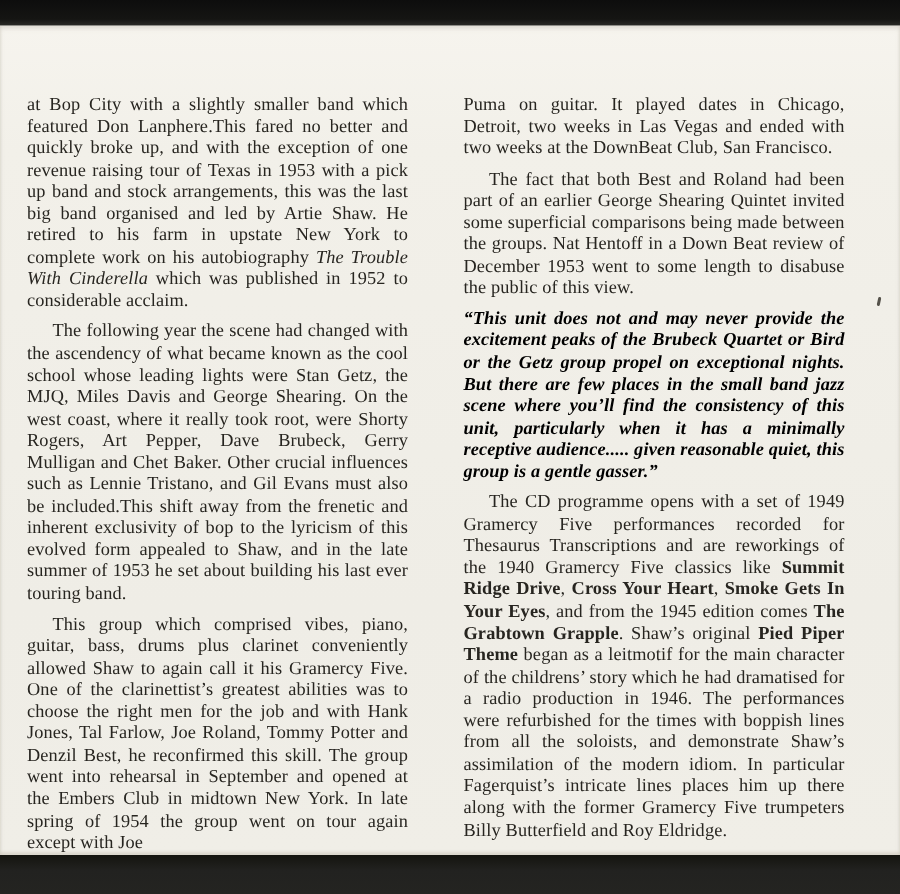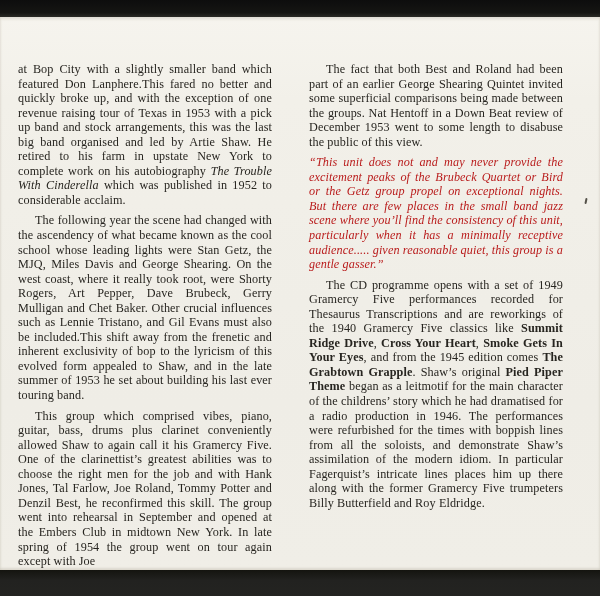--- a/index.html
+++ b/index.html
@@ -37,22 +37,22 @@
     font-size: 12.2px;
     line-height: 14.55px;
     text-align: justify;
     letter-spacing: 0.1px;
   }
   .col p { margin: 0; }
   .col p + p { margin-top: 6px; }
   .col p.indent { text-indent: 17px; }
   .col p.quote {
     font-style: italic;
-    font-weight: normal;
-    color: #b91c1c;
+    font-weight: bold;
+    color: #000000;
   }
   .col span.italic { font-style: italic; }
   .col span.bold { font-weight: bold; }
   .speck {
     position: absolute;
     right: 13px; top: 198px;
     width: 2px; height: 6px;
     background: #55524a;
     border-radius: 1px;
     transform: rotate(12deg);
@@ -66,18 +66,19 @@
   <div class="band-top"></div>
   <div class="band-bottom"></div>
   <div class="speck"></div>
   <div class="content">
     <div class="col">
         <p><span>at Bop City with a slightly smaller band which featured Don Lanphere.This fared no better and quickly broke up, and with the exception of one revenue raising tour of Texas in 1953 with a pick up band and stock arrangements, this was the last big band organised and led by Artie Shaw. He retired to his farm in upstate New York to complete work on his autobiography </span><span class="italic">The Trouble With Cinderella</span><span> which was published in 1952 to considerable acclaim.</span></p>
         <p class="indent"><span>The following year the scene had changed with the ascendency of what became known as the cool school whose leading lights were Stan Getz, the MJQ, Miles Davis and George Shearing. On the west coast, where it really took root, were Shorty Rogers, Art Pepper, Dave Brubeck, Gerry Mulligan and Chet Baker. Other crucial influences such as Lennie Tristano, and Gil Evans must also be included.This shift away from the frenetic and inherent exclusivity of bop to the lyricism of this evolved form appealed to Shaw, and in the late summer of 1953 he set about building his last ever touring band.</span></p>
         <p class="indent"><span>This group which comprised vibes, piano, guitar, bass, drums plus clarinet conveniently allowed Shaw to again call it his Gramercy Five. One of the clarinettist’s greatest abilities was to choose the right men for the job and with Hank Jones, Tal Farlow, Joe Roland, Tommy Potter and Denzil Best, he reconfirmed this skill. The group went into rehearsal in September and opened at the Embers Club in midtown New York. In late spring of 1954 the  group went on tour again except with Joe</span></p>
       </div>
     <div class="col">
+        <p><span>Puma on guitar. It played dates in Chicago, Detroit, two weeks in Las Vegas and ended with two weeks at the DownBeat Club, San Francisco.</span></p>
         <p class="indent"><span>The fact that both Best and Roland had been part of an earlier George Shearing Quintet invited some superficial comparisons being made between the groups. Nat Hentoff in a Down Beat review of December 1953 went to some length to disabuse the public of this view.</span></p>
         <p class="quote"><span>“This unit does not and may never provide the excitement peaks of the Brubeck Quartet or Bird or the Getz group propel on exceptional nights. But there are few places in the small band jazz scene where you’ll find the consistency of this unit, particularly when it has a minimally receptive audience..... given reasonable quiet, this group is a gentle gasser.”</span></p>
         <p class="indent"><span>The CD programme opens with a set of 1949 Gramercy Five performances recorded for Thesaurus Transcriptions and are reworkings of the 1940 Gramercy Five classics like </span><span class="bold">Summit Ridge Drive</span><span>, </span><span class="bold">Cross Your Heart</span><span>, </span><span class="bold">Smoke Gets In Your Eyes</span><span>, and from the 1945 edition comes </span><span class="bold">The Grabtown Grapple</span><span>. Shaw’s original </span><span class="bold">Pied Piper Theme</span><span> began as a leitmotif for the main character of the childrens’ story which he had dramatised for a radio production in 1946. The performances were refurbished for the times with boppish lines from all the soloists, and demonstrate Shaw’s assimilation of the modern idiom. In particular Fagerquist’s intricate lines places him up there along with the former Gramercy Five trumpeters Billy Butterfield and Roy Eldridge.</span></p>
       </div>
   </div>
 </div>
 
 </body></html>

